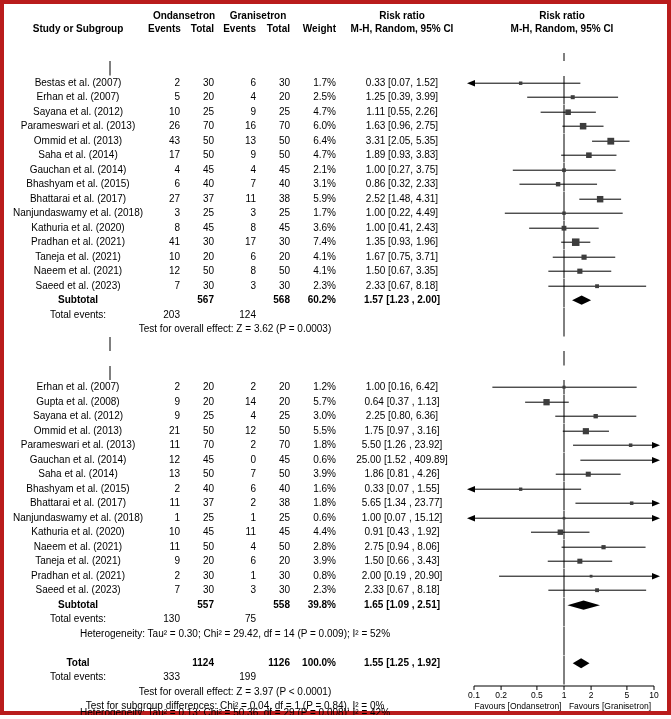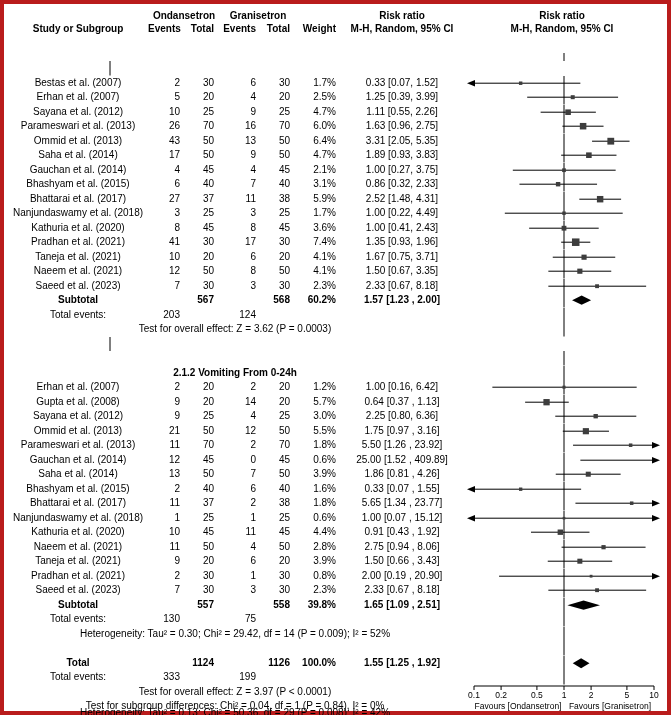--- a/index.html
+++ b/index.html
@@ -354,21 +354,20 @@
       </div>
       <div class="frow">
         <span class="cl sp7"></span>
         <span class="cp">
           <svg width="200" height="14.5" viewBox="0 0 200 14.5">
             <line x1="102" y1="0" x2="102" y2="14.5" stroke="#000000" stroke-width="1"></line>
           </svg>
         </span>
       </div>
       <div class="frow">
-        <span class="cl sp7 b">2.1.2 Vomiting From 0-24h</span>
         <span class="cp">
           <svg width="200" height="14.5" viewBox="0 0 200 14.5">
             <line x1="102" y1="0" x2="102" y2="14.5" stroke="#000000" stroke-width="1"></line>
           </svg>
         </span>
       </div>
       <div class="frow">
         <span class="cl">Erhan et al. (2007)</span>
         <span class="cr">2</span>
         <span class="cr">20</span>

